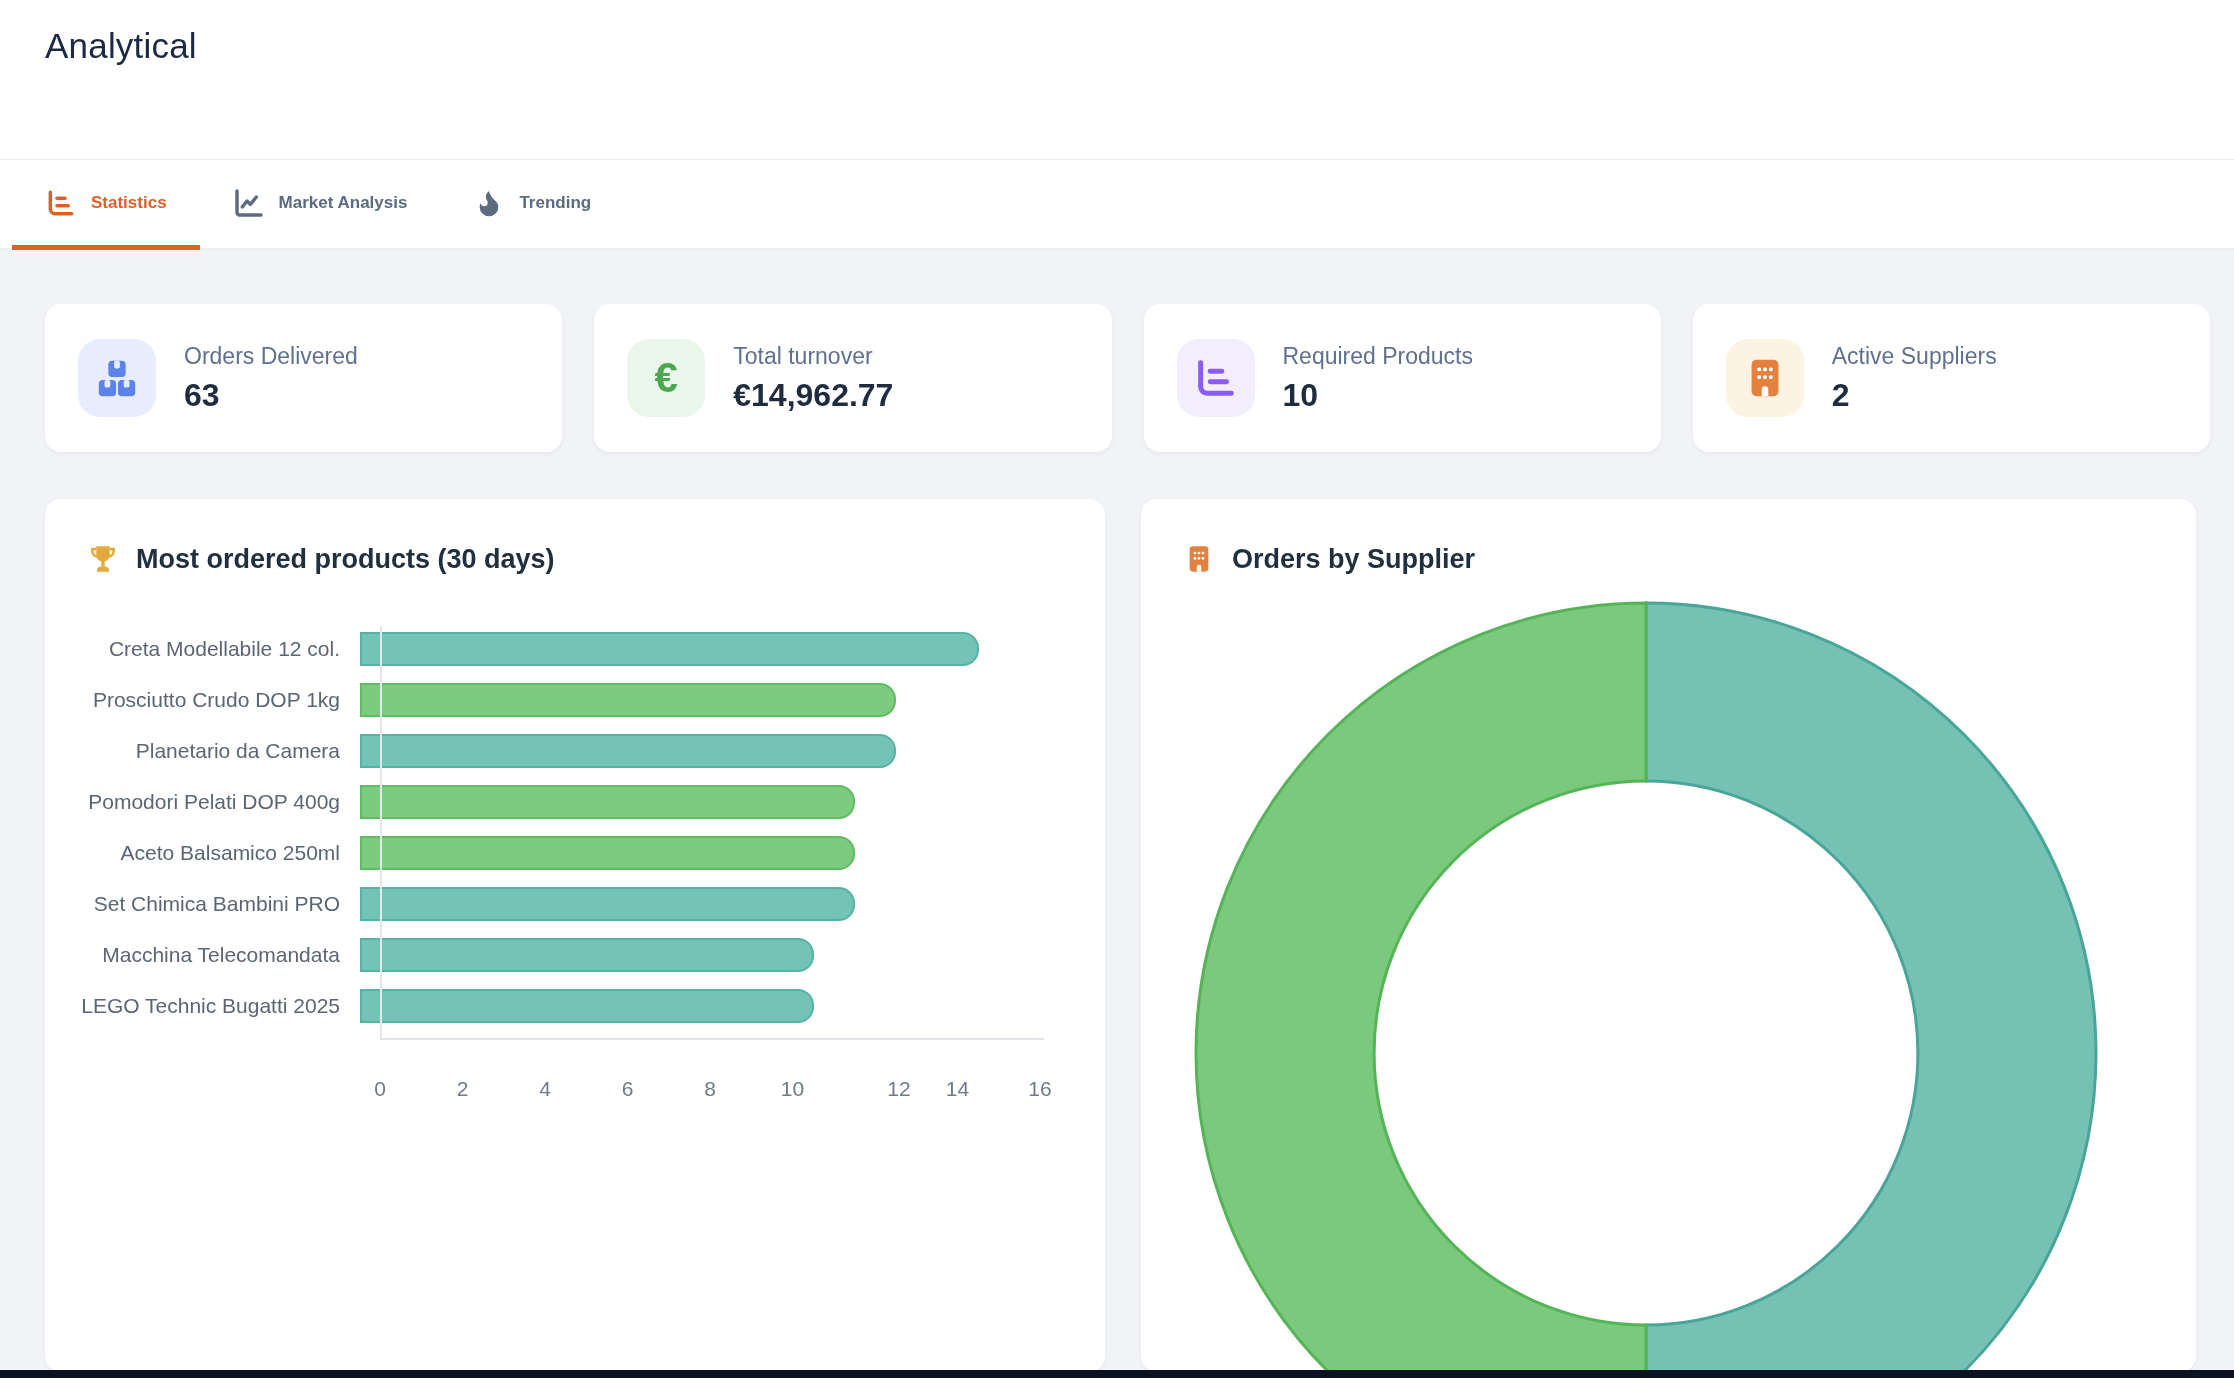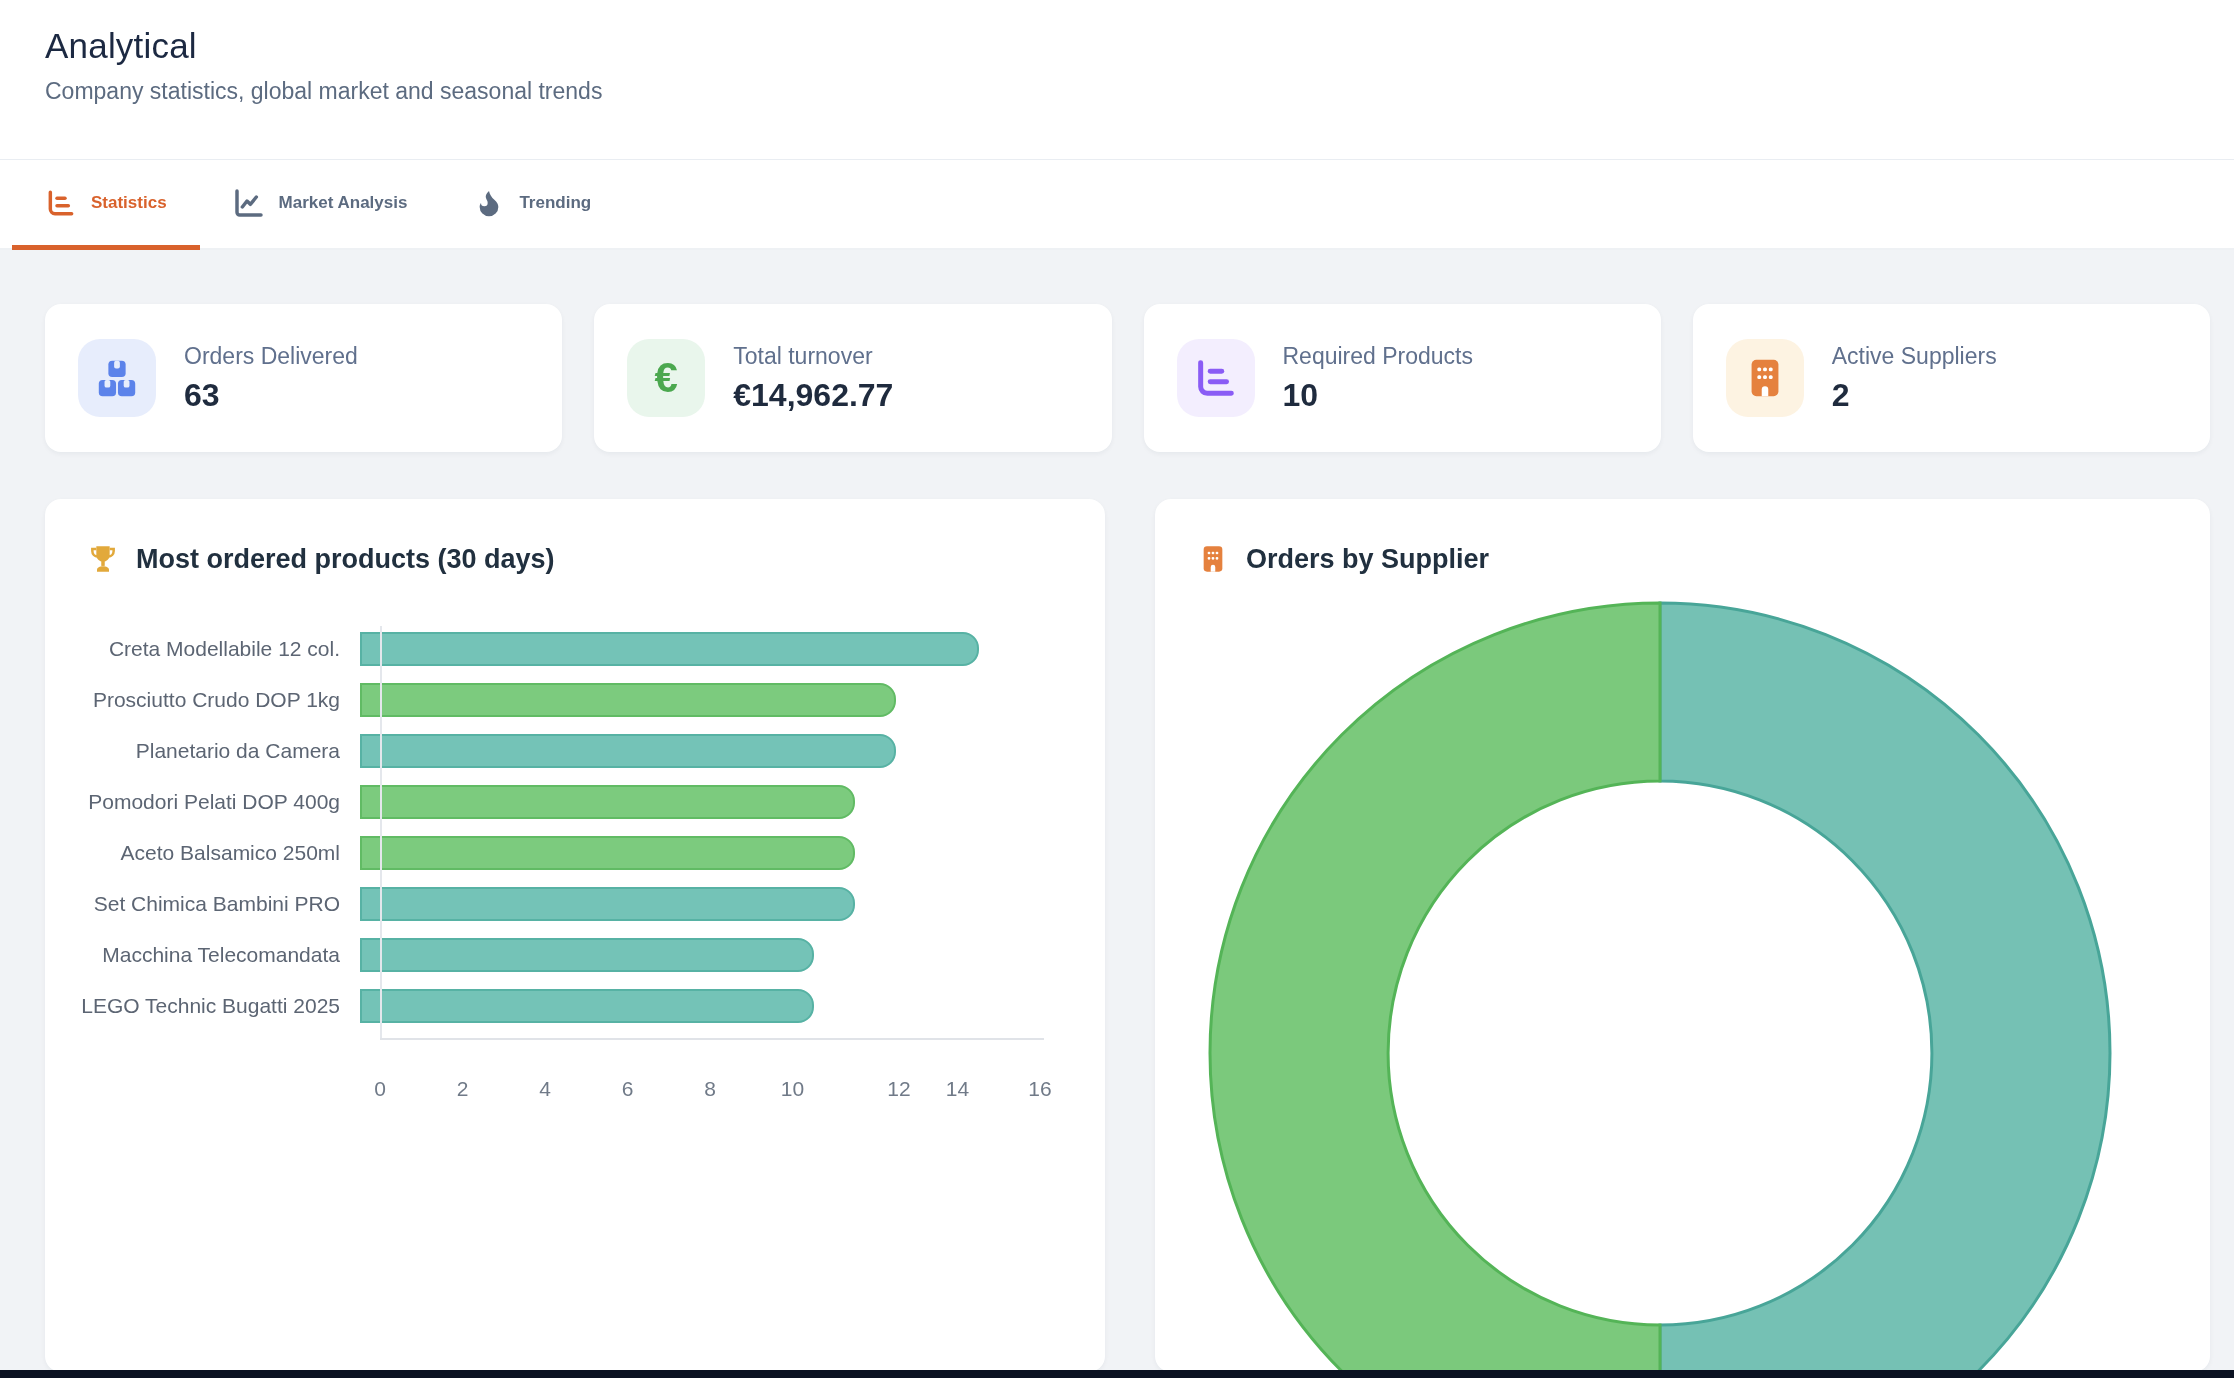--- a/index.html
+++ b/index.html
@@ -24,21 +24,21 @@
   .stat-card { background:#fff; border-radius:16px; height:148px; display:flex; align-items:center;
                padding-left:33px; box-shadow:0 2px 5px rgba(25,35,60,.05); }
   .stat-icon { width:78px; height:78px; border-radius:22px; display:flex; align-items:center; justify-content:center; flex:0 0 auto; }
   .stat-icon svg { width:46px; height:46px; }
   .stat-euro { font-size:42px; font-weight:bold; }
   .stat-text { margin-left:28px; display:flex; flex-direction:column; gap:7px; }
   .stat-label { font-size:23px; color:#60708d; }
   .stat-value { font-size:32px; font-weight:bold; color:#1f2b3e; }
 
   
-  .charts-row { display:grid; grid-template-columns:1060px 1055px; gap:50px; margin:47px 16px 0 45px; height:873px; }
+  .charts-row { display:grid; grid-template-columns:1060px 1055px; gap:36px; margin:47px 16px 0 45px; height:873px; }
   .chart-card { background:#fff; border-radius:16px; position:relative; overflow:hidden; box-shadow:0 2px 5px rgba(25,35,60,.05); }
   .chart-head { display:flex; align-items:center; gap:17px; padding:44px 0 0 42px; }
   .chart-title { font-size:27px; font-weight:bold; color:#21303f; }
   .chart-head svg { width:32px; height:32px; }
 
   
   .hbar-area { position:absolute; left:0; top:124px; right:0; }
   .hbar-row { display:flex; align-items:center; height:51px;justify-content:space-between; }
   .hbar-label { width:315px; text-align:right; padding-right:20px; font-size:21px; color:#5c6573; white-space:nowrap; }
   .hbar-track { position:relative; flex:1; height:34px; }
@@ -54,21 +54,20 @@
   
   .bottom-bar { position:absolute; left:0; bottom:0; width:100%; height:8px; background:#0b1222; z-index:20; }
 </style>
 </head>
 <body>
 
 <div class="screen">
 
   <div class="header">
     <div class="page-title">Analytical</div>
-    <div class="page-subtitle">Company statistics, global market and seasonal trends</div>
   </div>
 
   <div class="tabbar" id="tabbar">
       <div class="tab active">
         <span style="display: flex;">
           <svg viewBox="0 0 24 24" fill="none" stroke="#d9622c" stroke-width="2.6" stroke-linecap="round" stroke-linejoin="round" style="width: 32px; height: 32px;">
             <path d="M4 4v12.5A3.5 3.5 0 0 0 7.5 20H20"></path>
             <path d="M9 8.5h6"></path>
             <path d="M9 14h8.5"></path>
           </svg>

